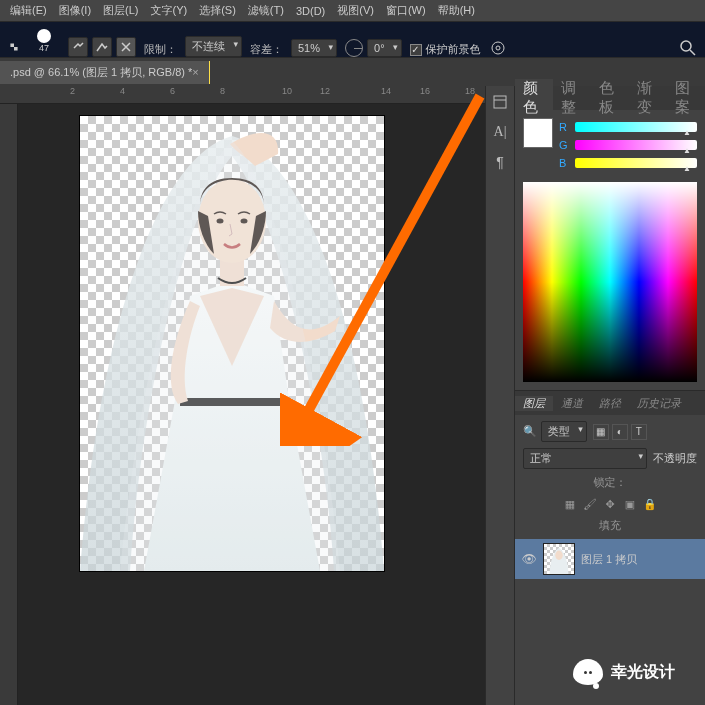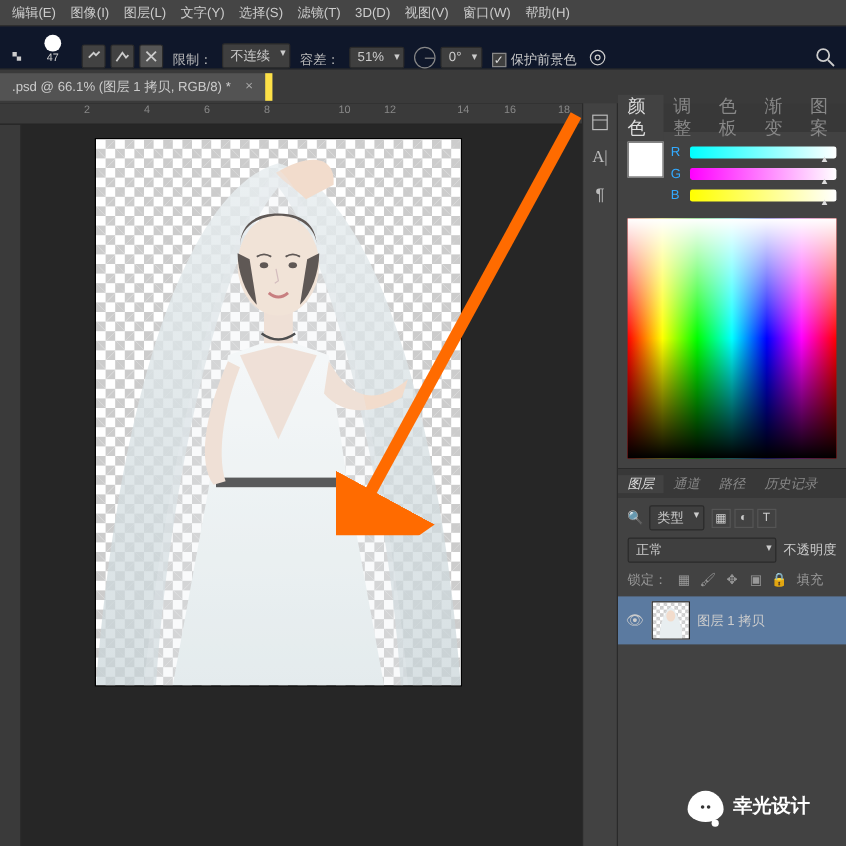--- a/index.html
+++ b/index.html
@@ -17,21 +17,21 @@
 .dropdown { background: #3f3f3f; border: 1px solid #2a2a2a; padding: 2px 16px 2px 6px; border-radius: 2px; position: relative; }
 .dropdown::after { content: "▾"; position: absolute; right: 3px; font-size: 9px; }
 .angle-box { display: flex; align-items: center; gap: 4px; }
 .angle-circle { width: 18px; height: 18px; border: 1px solid #888; border-radius: 50%; position: relative; }
 .angle-circle::after { content: ""; position: absolute; width: 8px; height: 1px; background: #888; top: 50%; left: 50%; }
 .checkbox { width: 12px; height: 12px; border: 1px solid #888; display: inline-flex; align-items: center; justify-content: center; background: #3f3f3f; }
 .checkbox.checked::after { content: "✓"; font-size: 10px; color: #ddd; }
 .target-icon { width: 18px; height: 18px; }
 .search-icon { width: 18px; height: 18px; }
 .tabbar { background: #3a3a3a; height: 28px; display: flex; align-items: center; }
-.doc-tab { background: #535353; padding: 4px 10px; font-size: 11px; border-right: 6px solid #fde047; display: flex; align-items: center; gap: 12px; }
+.doc-tab { background: #535353; padding: 4px 10px; font-size: 11px; border-right: 1px solid #fde047; display: flex; align-items: center; gap: 0; }
 .doc-tab .x { font-size: 11px; color: #aaa; }
 .main { display: flex; height: calc(705px - 22px - 36px - 28px); }
 .canvas-area { flex: 1; background: #262626; position: relative; overflow: hidden; }
 .ruler-h { position: absolute; top: 0; left: 0; right: 0; height: 18px; background: #3a3a3a; border-bottom: 1px solid #222; display: flex; font-size: 9px; color: #888; }
 .ruler-h span { position: absolute; }
 .ruler-v { position: absolute; top: 18px; left: 0; bottom: 0; width: 18px; background: #3a3a3a; border-right: 1px solid #222; }
 .canvas { position: absolute; top: 30px; left: 80px; width: 304px; height: 455px; background-image: linear-gradient(45deg, #ccc 25%, transparent 25%), linear-gradient(-45deg, #ccc 25%, transparent 25%), linear-gradient(45deg, transparent 75%, #ccc 75%), linear-gradient(-45deg, transparent 75%, #ccc 75%); background-size: 16px 16px; background-position: 0 0, 0 8px, 8px -8px, -8px 0; background-color: #fff; box-shadow: 0 0 0 1px #000; }
 .figure { position: absolute; inset: 0; }
 .arrow { position: absolute; top: 0; left: 280px; pointer-events: none; }
 .mid-tools { width: 30px; background: #424242; display: flex; flex-direction: column; align-items: center; padding-top: 4px; gap: 6px; border-left: 1px solid #2a2a2a; border-right: 1px solid #2a2a2a; }
@@ -55,21 +55,21 @@
 .spectrum { height: 200px; margin-top: 10px; background: linear-gradient(to bottom, rgba(255,255,255,1), rgba(255,255,255,0) 50%, rgba(0,0,0,0) 50%, rgba(0,0,0,1)), linear-gradient(to right, red, yellow, lime, cyan, blue, magenta, red); }
 .layers-panel { border-top: 1px solid #2a2a2a; }
 .layers-tabs { display: flex; background: #383838; height: 24px; align-items: center; font-style: italic; }
 .layers-tabs span { padding: 0 8px; font-size: 11px; color: #888; }
 .layers-tabs span.active { background: #424242; color: #ddd; }
 .layers-controls { padding: 6px 8px; display: flex; flex-direction: column; gap: 6px; }
 .ctrl-row { display: flex; align-items: center; gap: 6px; }
 .kind-search { display: flex; align-items: center; gap: 4px; }
 .mini-icons { display: flex; gap: 3px; }
 .mini-icons span { width: 16px; height: 16px; display: flex; align-items: center; justify-content: center; border: 1px solid #555; font-size: 10px; }
-.lock-row { display: flex; align-items: center; gap: 6px; font-size: 11px; color: #999; }
+.lock-row { display: flex; align-items: center; gap: 6px; font-size: 11px; color: #999; flex-direction: column; }
 .lock-icons { display: flex; gap: 4px; }
 .lock-icons span { width: 16px; height: 16px; display: flex; align-items: center; justify-content: center; font-size: 11px; }
 .layer-list { }
 .layer-item { display: flex; align-items: center; height: 40px; padding: 0 6px; gap: 6px; }
 .layer-item.selected { background: #5b7aa0; }
 .eye { width: 16px; text-align: center; font-size: 12px; }
 .thumb { width: 32px; height: 32px; background-image: linear-gradient(45deg, #ccc 25%, transparent 25%), linear-gradient(-45deg, #ccc 25%, transparent 25%), linear-gradient(45deg, transparent 75%, #ccc 75%), linear-gradient(-45deg, transparent 75%, #ccc 75%); background-size: 6px 6px; background-position: 0 0, 0 3px, 3px -3px, -3px 0; background-color: #fff; border: 1px solid #222; position: relative; }
 .thumb svg { position: absolute; inset: 0; }
 .watermark { position: absolute; bottom: 20px; right: 30px; display: flex; align-items: center; gap: 8px; color: #fff; font-size: 16px; font-weight: bold; }
 .watermark .bubble { width: 30px; height: 26px; background: #fff; border-radius: 50% 50% 50% 50% / 60% 60% 40% 40%; position: relative; display: flex; align-items: center; justify-content: center; gap: 2px; }

